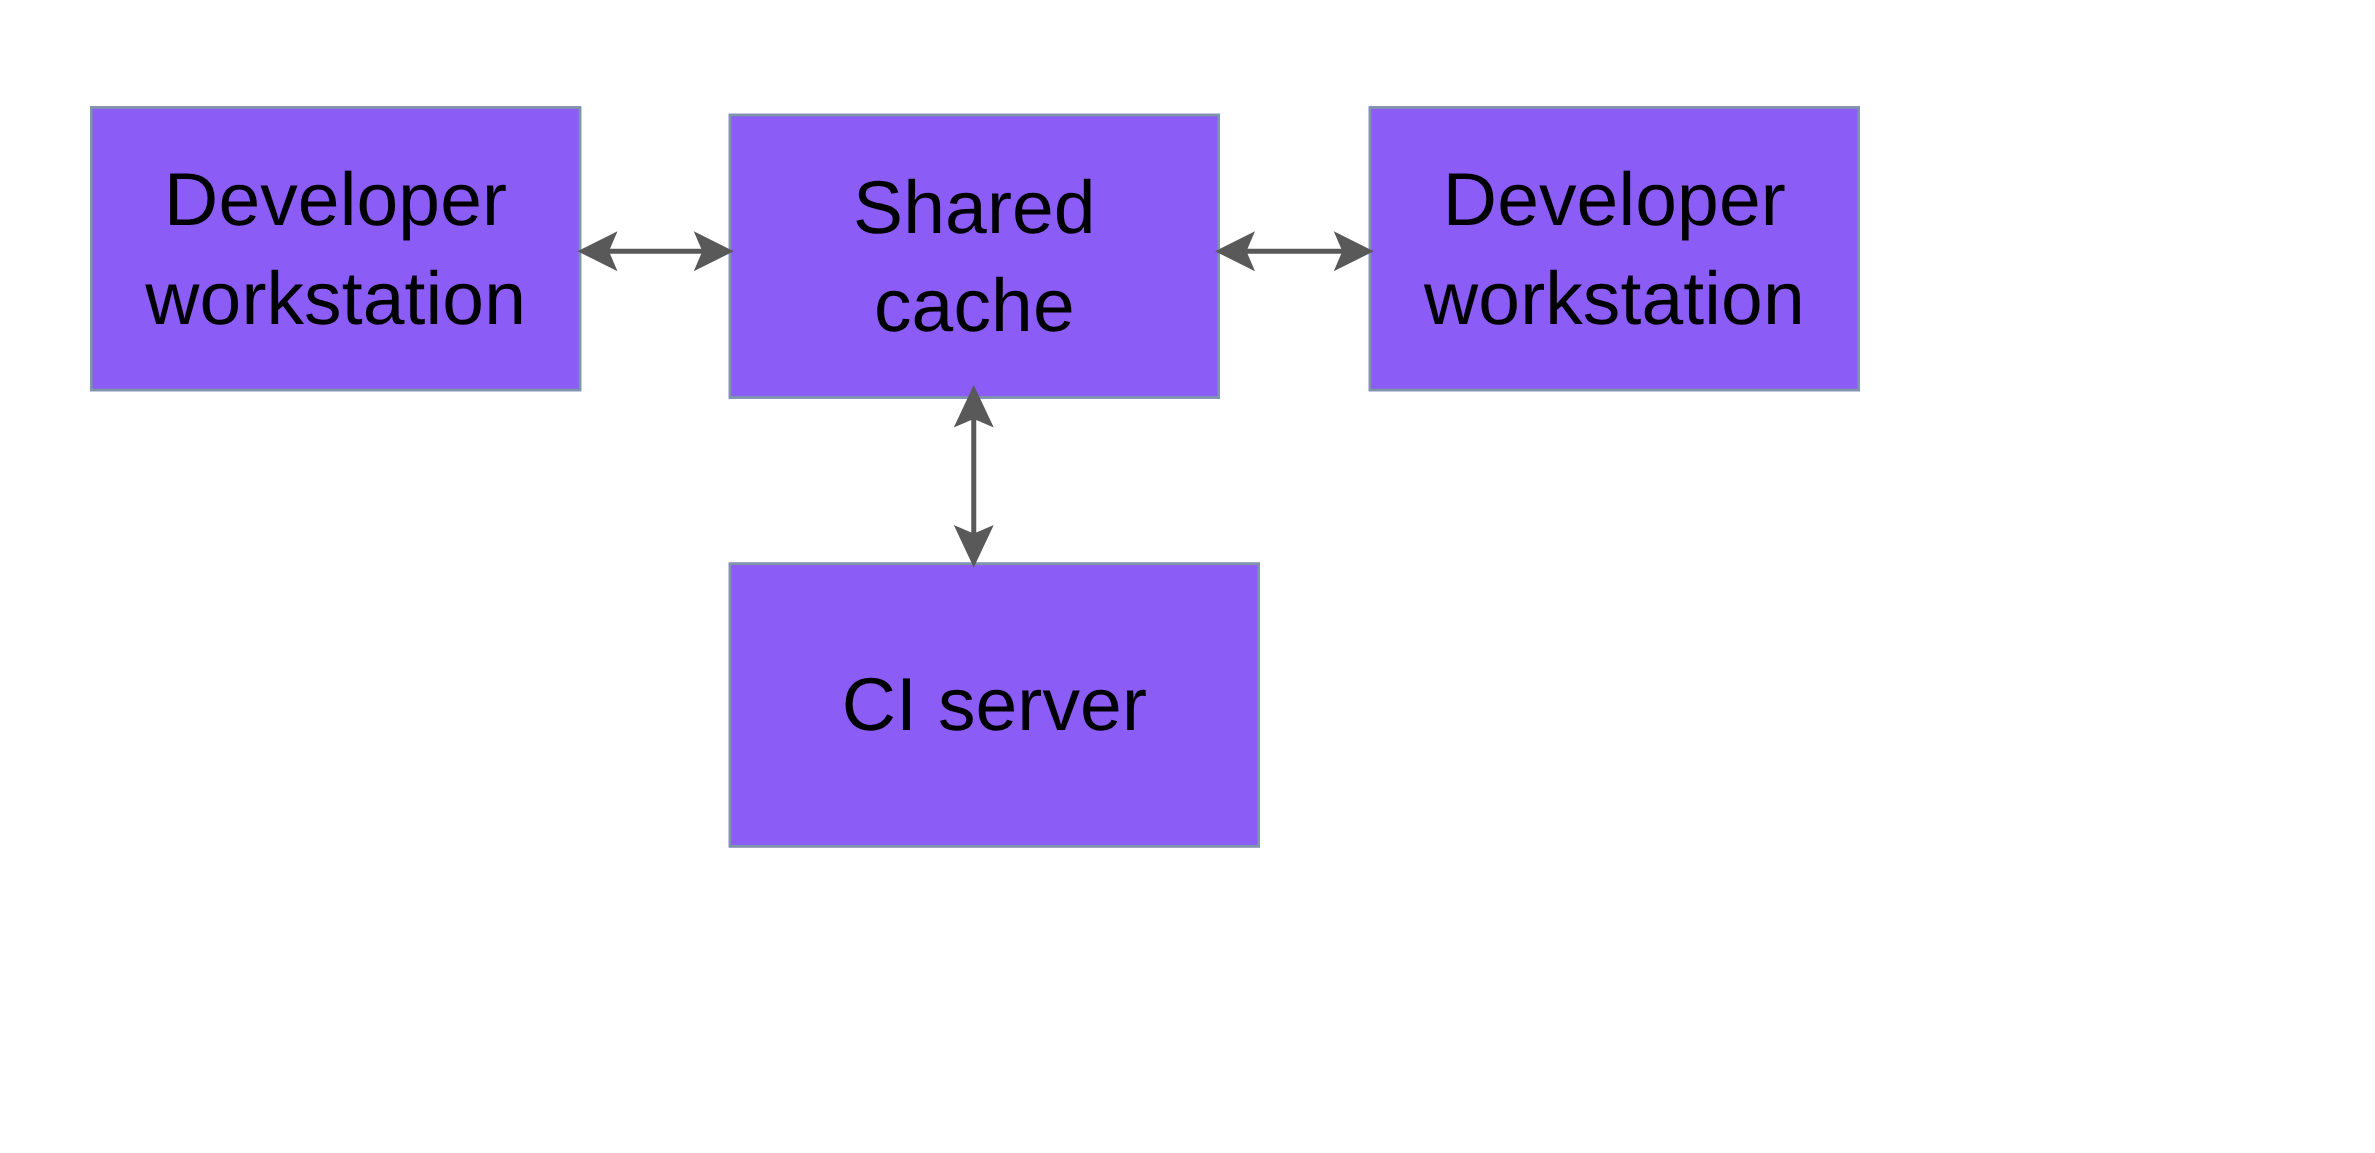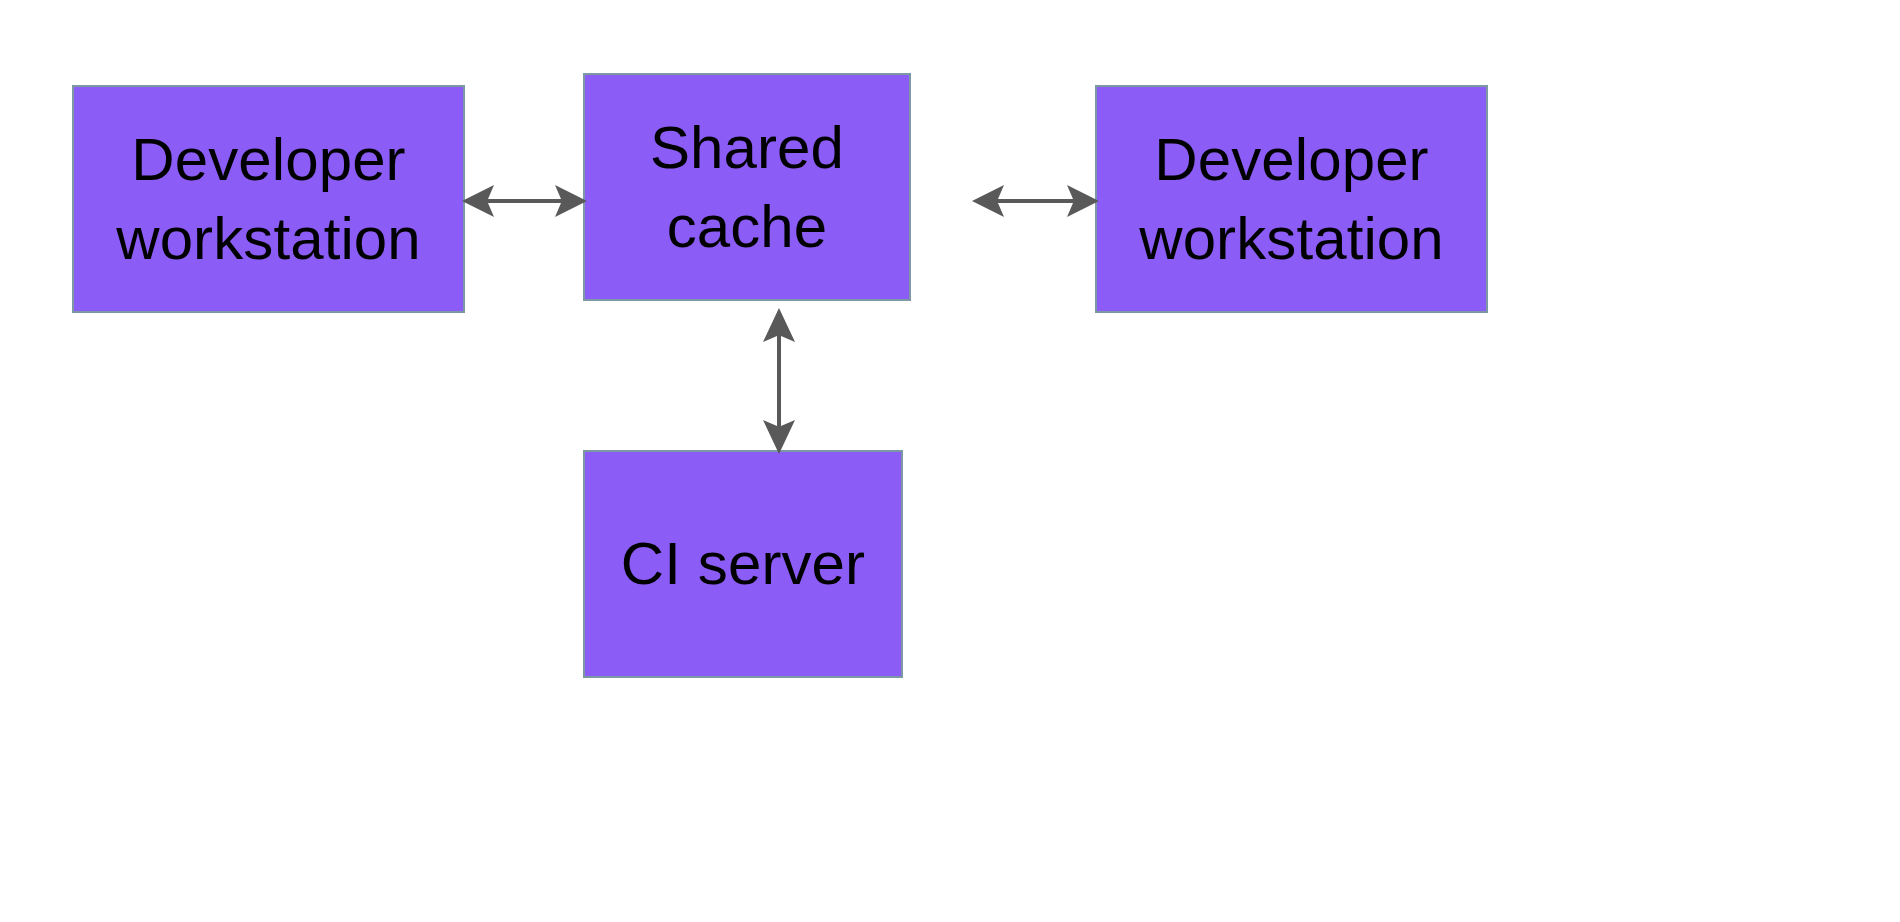--- a/index.html
+++ b/index.html
@@ -32,23 +32,23 @@
   .node-label {
     color: #000000;
     font-size: 60px;
     line-height: 1.32;
     font-weight: 400;
     letter-spacing: 0.1px;
     white-space: pre-line;
     padding: 0 8px;
   }
   #node-dev-left  { left: 72px;   top: 85px;  width: 393px; height: 228px; }
-  #node-shared    { left: 583px;  top: 73px;  width: 328px; height: 228px; }
+  #node-shared    { left: 583px;  top: 91px;  width: 393px; height: 228px; }
   #node-dev-right { left: 1095px; top: 85px;  width: 393px; height: 228px; }
-  #node-ci        { left: 583px;  top: 450px; width: 320px; height: 228px; }
+  #node-ci        { left: 583px;  top: 450px; width: 425px; height: 228px; }
 
   .connector {
     position: absolute;
     overflow: visible;
   }
   #connector-left-shared  { left: 462px;  top: 170px; width: 125px; height: 62px; }
   #connector-shared-right { left: 972px;  top: 170px; width: 127px; height: 62px; }
   #connector-shared-ci    { left: 748px;  top: 308px; width: 62px;  height: 146px; }
 </style>
 </head>

